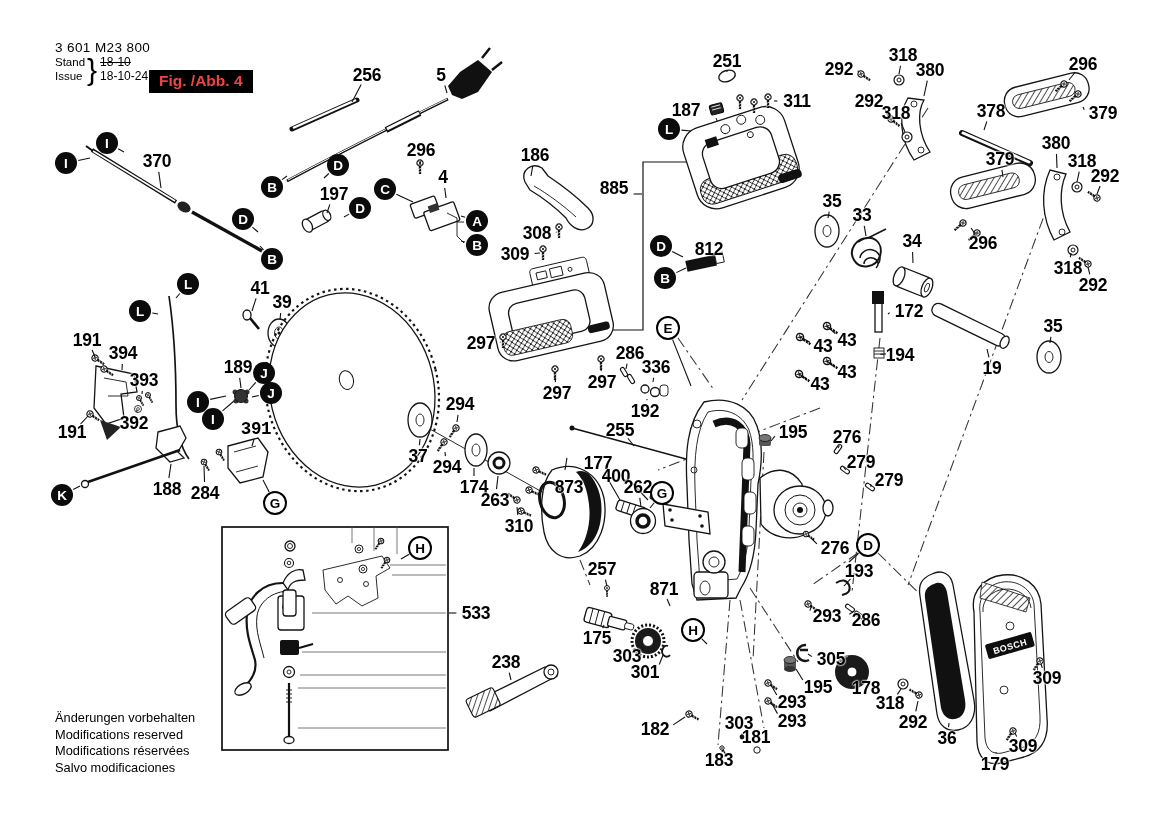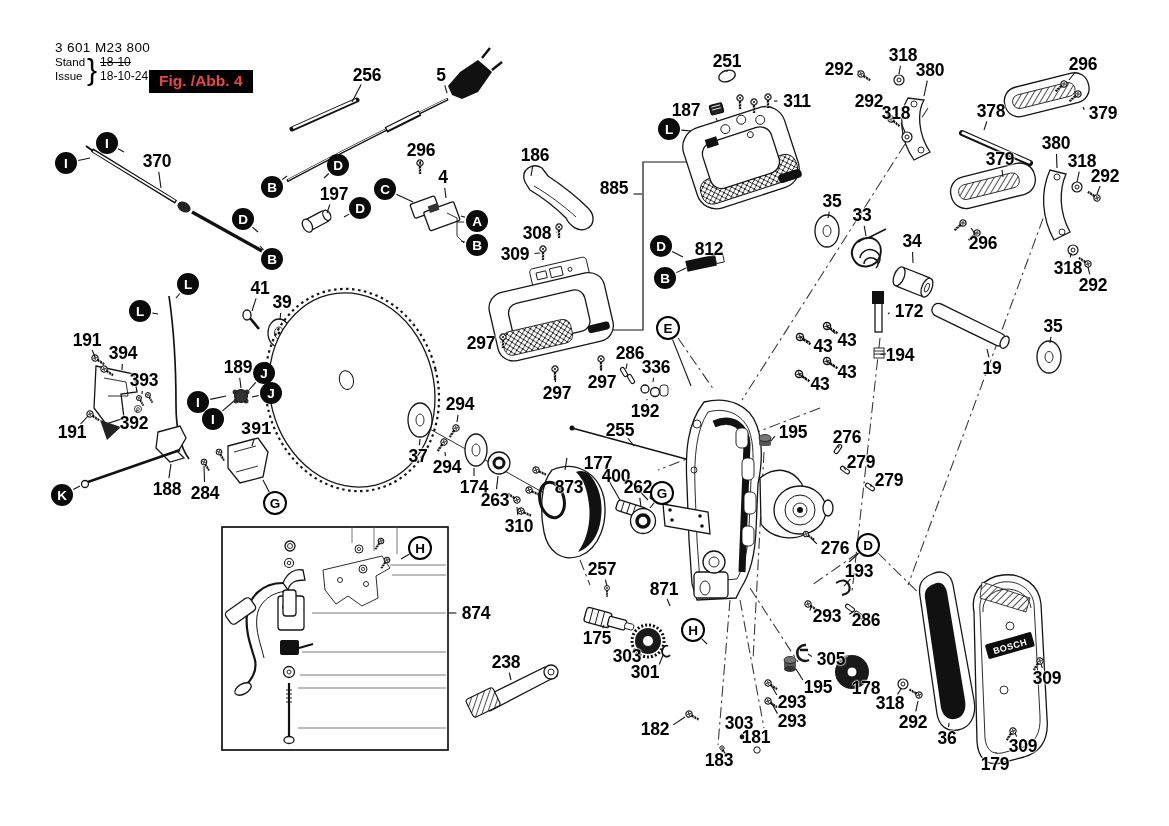--- a/index.html
+++ b/index.html
@@ -668,21 +668,21 @@
       <div class="part-label" style="left: 598px; top: 463px;">177</div>
       <div class="part-label" style="left: 616px; top: 476px;">400</div>
       <div class="part-label" style="left: 638px; top: 487px;">262</div>
       <div class="part-label" style="left: 481px; top: 343px;">297</div>
       <div class="part-label" style="left: 557px; top: 393px;">297</div>
       <div class="part-label" style="left: 602px; top: 382px;">297</div>
       <div class="part-label" style="left: 630px; top: 353px;">286</div>
       <div class="part-label" style="left: 656px; top: 367px;">336</div>
       <div class="part-label" style="left: 645px; top: 411px;">192</div>
       <div class="part-label" style="left: 709px; top: 249px;">812</div>
-      <div class="part-label" style="left: 476px; top: 613px;">874</div>
+      <div class="part-label" style="left: 476px; top: 613px;">533</div>
       <div class="part-label" style="left: 506px; top: 662px;">238</div>
       <div class="part-label" style="left: 602px; top: 569px;">257</div>
       <div class="part-label" style="left: 664px; top: 589px;">871</div>
       <div class="part-label" style="left: 597px; top: 638px;">175</div>
       <div class="part-label" style="left: 627px; top: 656px;">303</div>
       <div class="part-label" style="left: 645px; top: 672px;">301</div>
       <div class="part-label" style="left: 655px; top: 729px;">182</div>
       <div class="part-label" style="left: 719px; top: 760px;">183</div>
       <div class="part-label" style="left: 739px; top: 723px;">303</div>
       <div class="part-label" style="left: 756px; top: 737px;">181</div>
@@ -726,13 +726,19 @@
       <div class="callout" style="left: 661px; top: 246px;">D</div>
       <div class="callout" style="left: 665px; top: 278px;">B</div>
       <div class="callout outlined" style="left: 668px; top: 328px;">E</div>
       <div class="callout outlined" style="left: 275px; top: 503px;">G</div>
       <div class="callout outlined" style="left: 662px; top: 493px;">G</div>
       <div class="callout outlined" style="left: 868px; top: 545px;">D</div>
       <div class="callout outlined" style="left: 693px; top: 630px;">H</div>
       <div class="callout outlined" style="left: 420px; top: 548px;">H</div>
     </div>
 
+  <div class="ftr">
+    <div>Änderungen vorbehalten</div>
+    <div>Modifications reserved</div>
+    <div>Modifications réservées</div>
+    <div>Salvo modificaciones</div>
+  </div>
 </div>
 
 </body></html>

